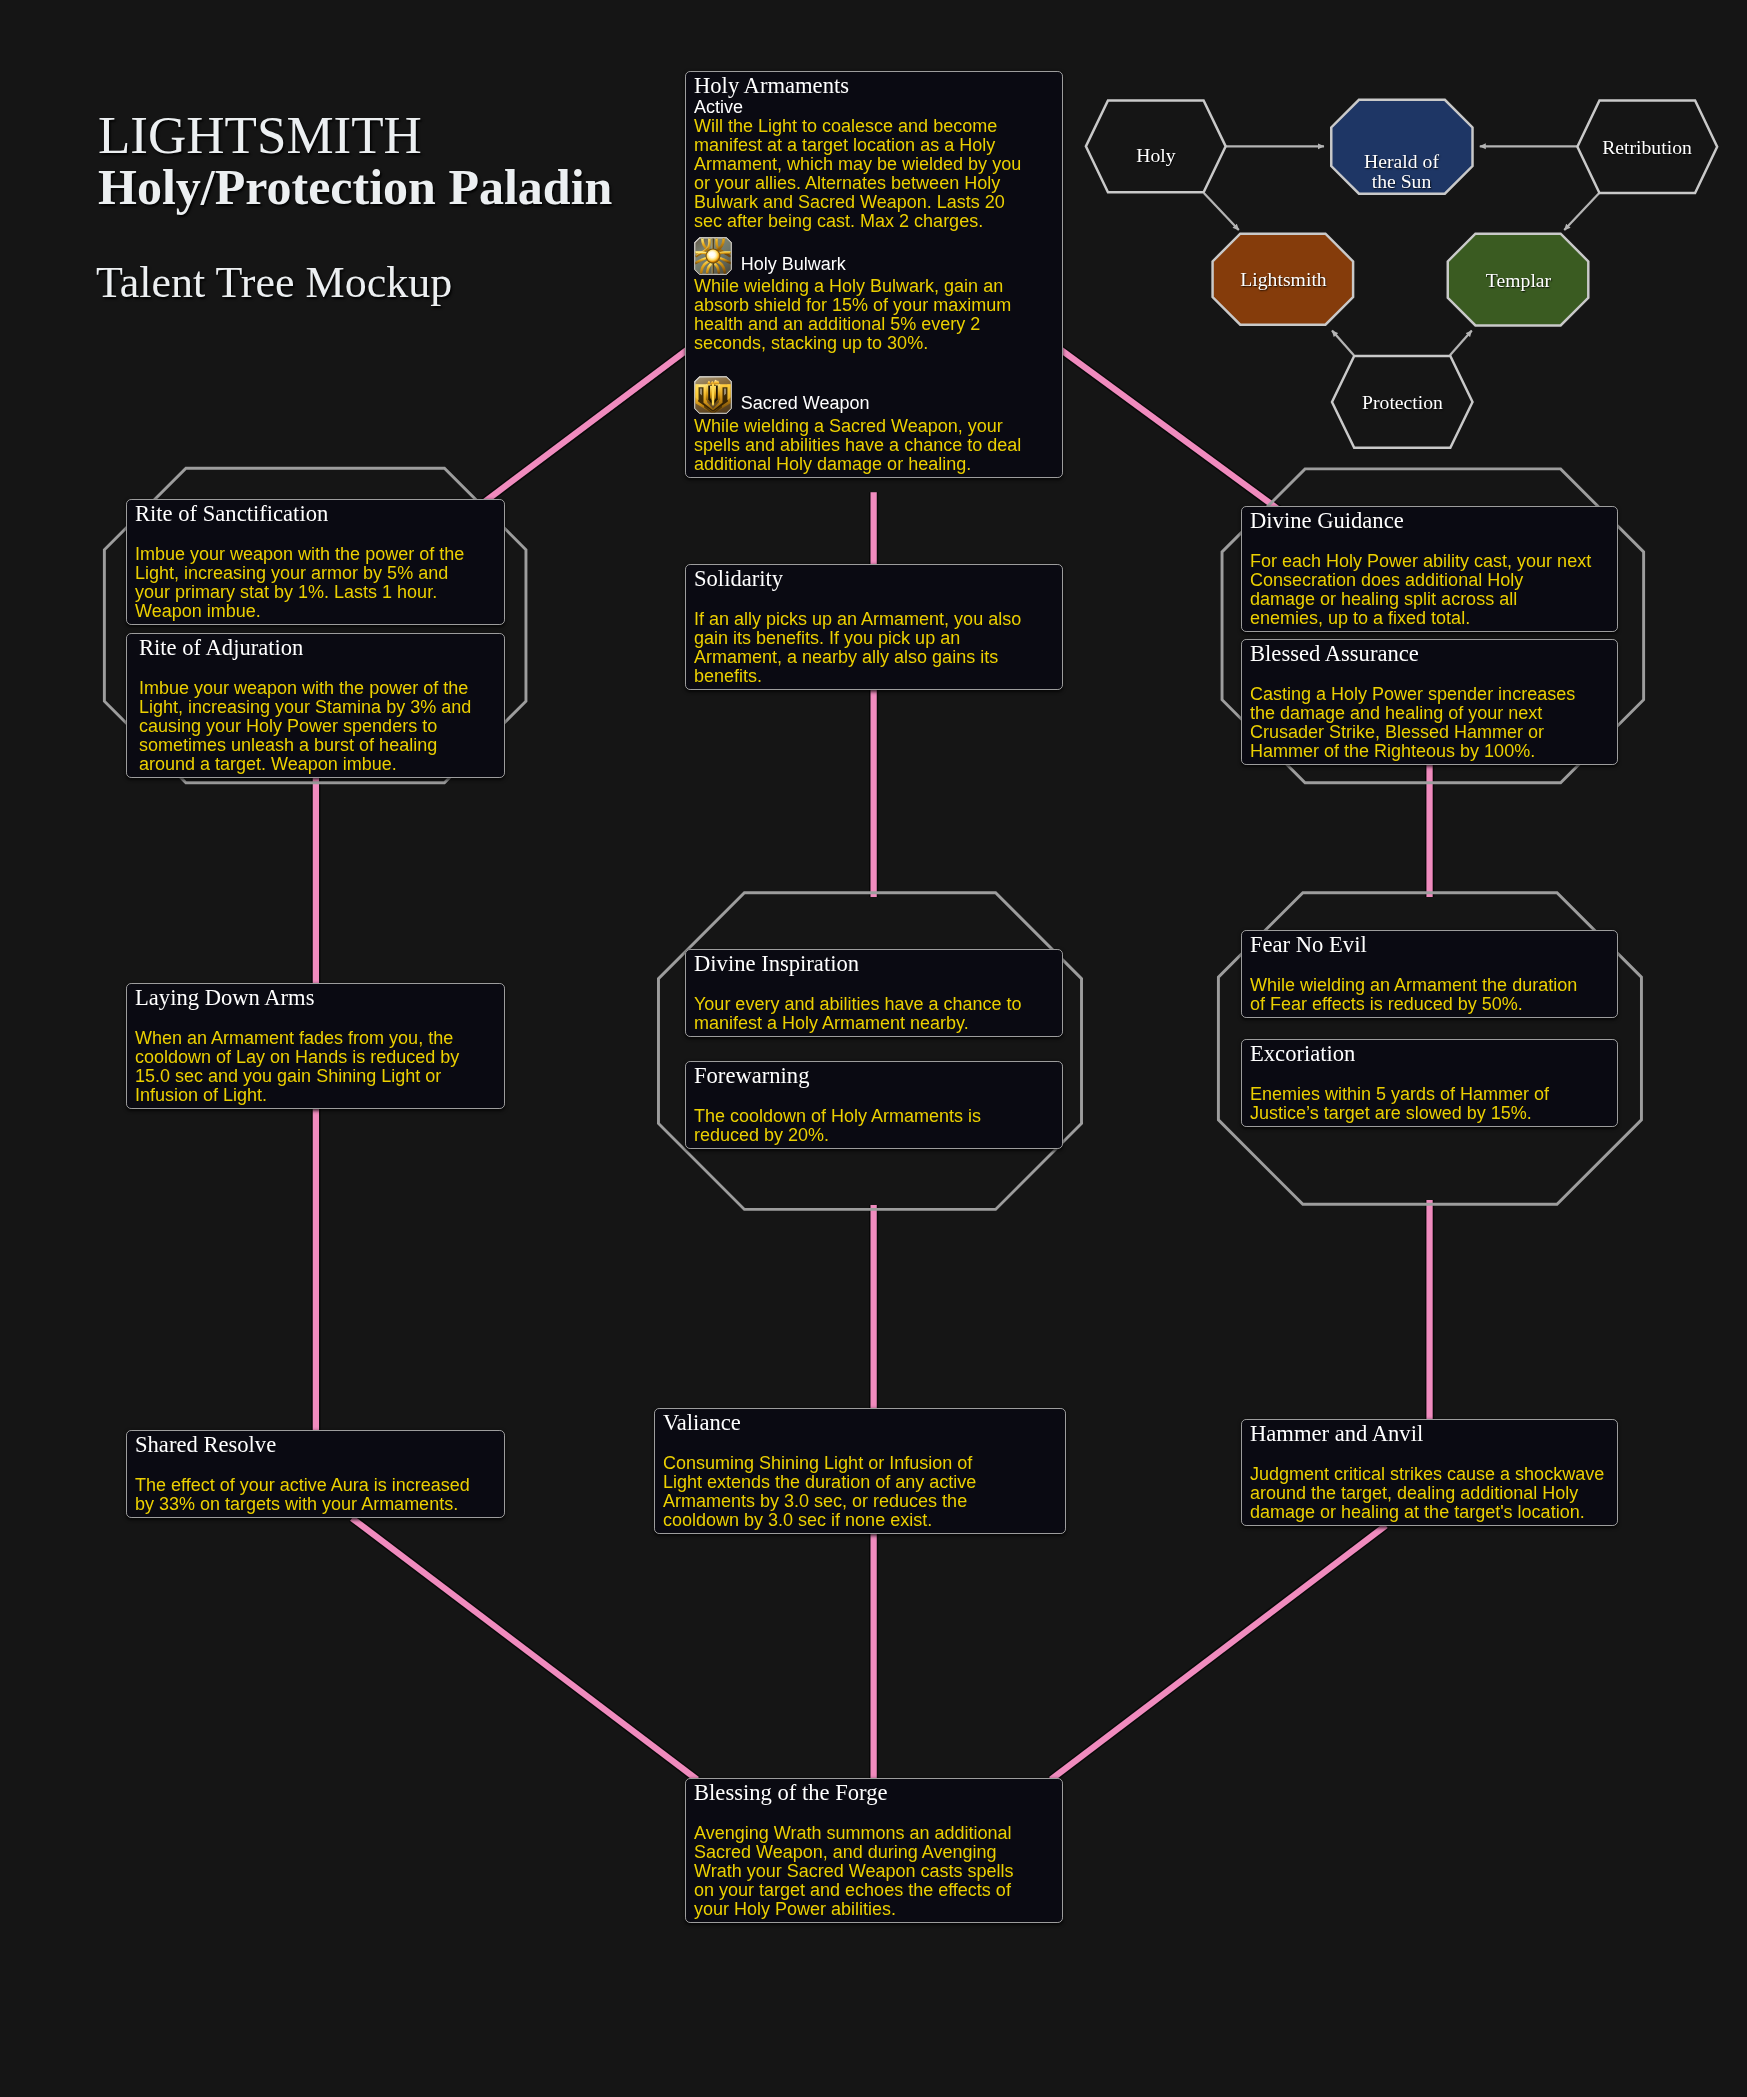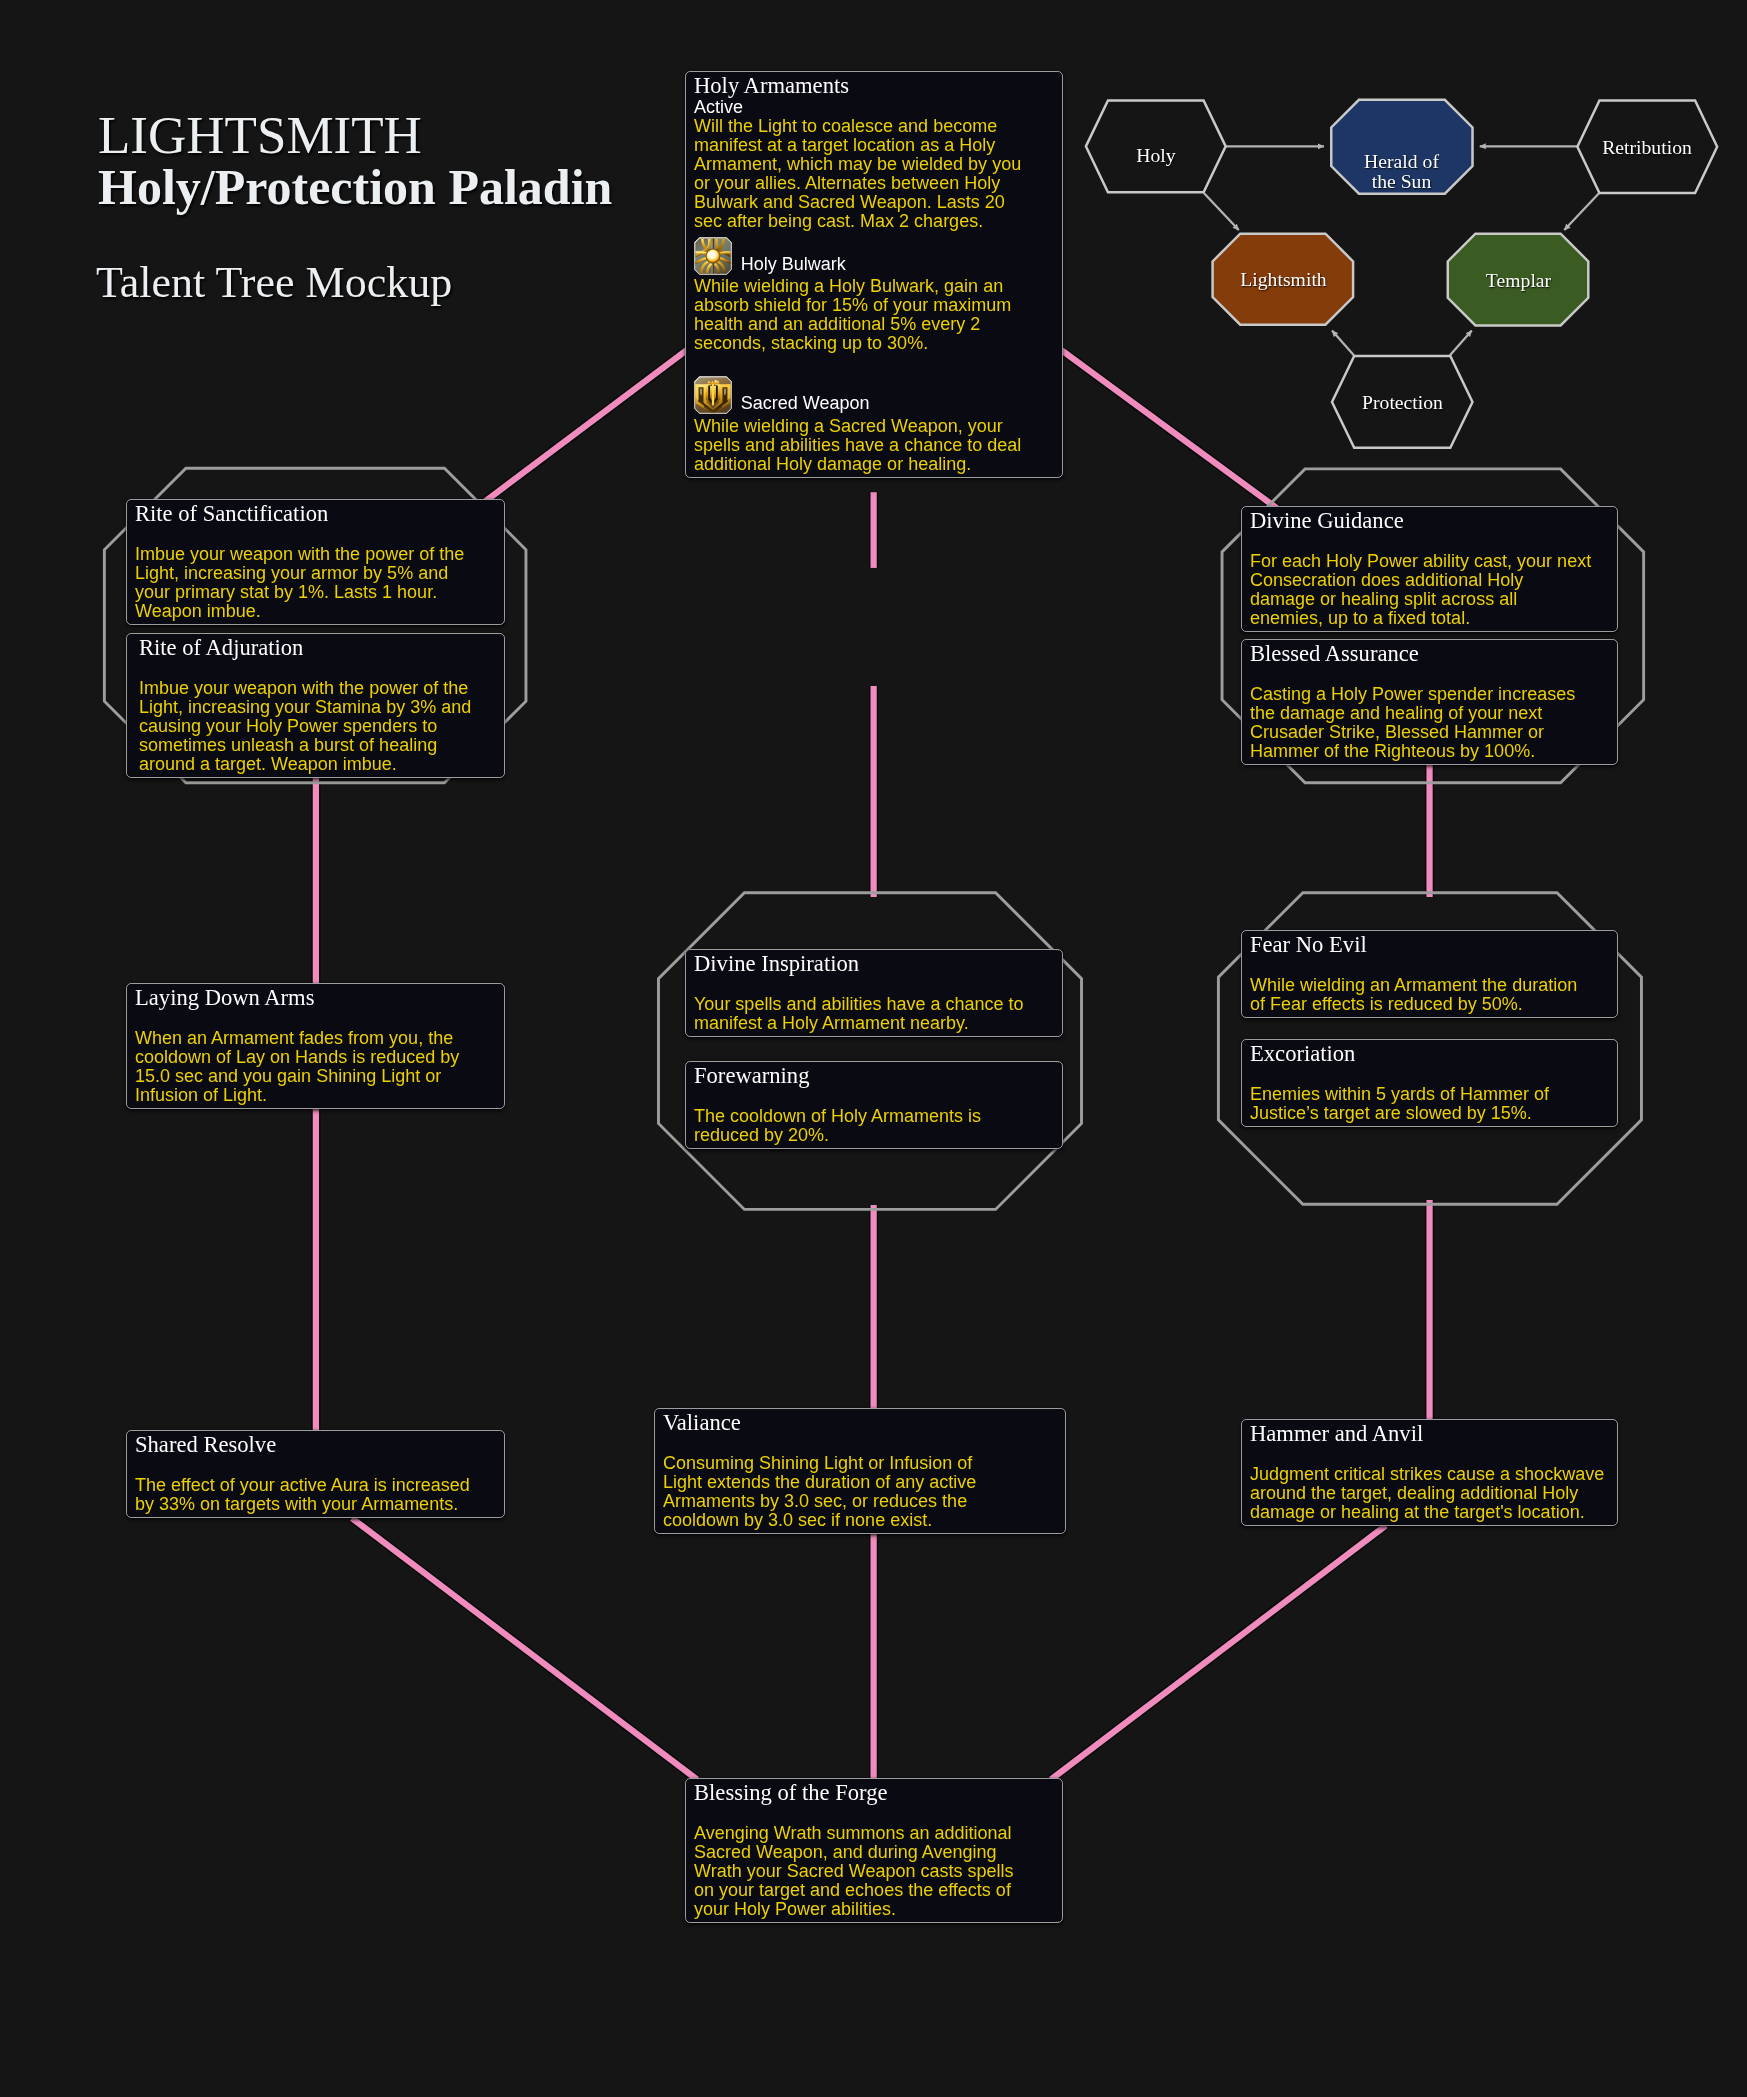--- a/index.html
+++ b/index.html
@@ -222,35 +222,39 @@
   <div class="d sub" style="width:342px">While wielding a Sacred Weapon, your spells and abilities have a chance to deal additional Holy damage or healing.</div>
 </div>
 <div class="node" id="n-rite-of-sanctification" style="left:126px;top:499px;width:379px;">
   <div class="t">Rite of Sanctification</div>
   <div class="d" style="width:352px">Imbue your weapon with the power of the Light, increasing your armor by 5% and your primary stat by 1%. Lasts 1 hour. Weapon imbue.</div>
 </div>
 <div class="node" id="n-rite-of-adjuration" style="left:126px;top:633px;width:379px;padding-left:12px;">
   <div class="t">Rite of Adjuration</div>
   <div class="d" style="width:342px">Imbue your weapon with the power of the Light, increasing your Stamina by 3% and causing your Holy Power spenders to sometimes unleash a burst of healing around a target. Weapon imbue.</div>
 </div>
+<div class="node" id="n-solidarity" style="left:685px;top:564px;width:378px;">
+  <div class="t">Solidarity</div>
+  <div class="d" style="width:342px">If an ally picks up an Armament, you also gain its benefits. If you pick up an Armament, a nearby ally also gains its benefits.</div>
+</div>
 <div class="node" id="n-divine-guidance" style="left:1241px;top:506px;width:377px;">
   <div class="t">Divine Guidance</div>
   <div class="d" style="width:342px">For each Holy Power ability cast, your next Consecration does additional Holy damage or healing split across all enemies, up to a fixed total.</div>
 </div>
 <div class="node" id="n-blessed-assurance" style="left:1241px;top:639px;width:377px;">
   <div class="t">Blessed Assurance</div>
   <div class="d" style="width:352px">Casting a Holy Power spender increases the damage and healing of your next Crusader Strike, Blessed Hammer or Hammer of the Righteous by 100%.</div>
 </div>
 <div class="node" id="n-laying-down-arms" style="left:126px;top:983px;width:379px;">
   <div class="t">Laying Down Arms</div>
   <div class="d" style="width:342px">When an Armament fades from you, the cooldown of Lay on Hands is reduced by 15.0 sec and you gain Shining Light or Infusion of Light.</div>
 </div>
 <div class="node" id="n-divine-inspiration" style="left:685px;top:949px;width:378px;">
   <div class="t">Divine Inspiration</div>
-  <div class="d" style="width:342px">Your spells and abilities have a chance to manifest a Holy Armament nearby.</div>
+  <div class="d" style="width:342px">Your every and abilities have a chance to manifest a Holy Armament nearby.</div>
 </div>
 <div class="node" id="n-forewarning" style="left:685px;top:1061px;width:378px;">
   <div class="t">Forewarning</div>
   <div class="d" style="width:342px">The cooldown of Holy Armaments is reduced by 20%.</div>
 </div>
 <div class="node" id="n-fear-no-evil" style="left:1241px;top:930px;width:377px;">
   <div class="t">Fear No Evil</div>
   <div class="d" style="width:342px">While wielding an Armament the duration of Fear effects is reduced by 50%.</div>
 </div>
 <div class="node" id="n-excoriation" style="left:1241px;top:1039px;width:377px;">

